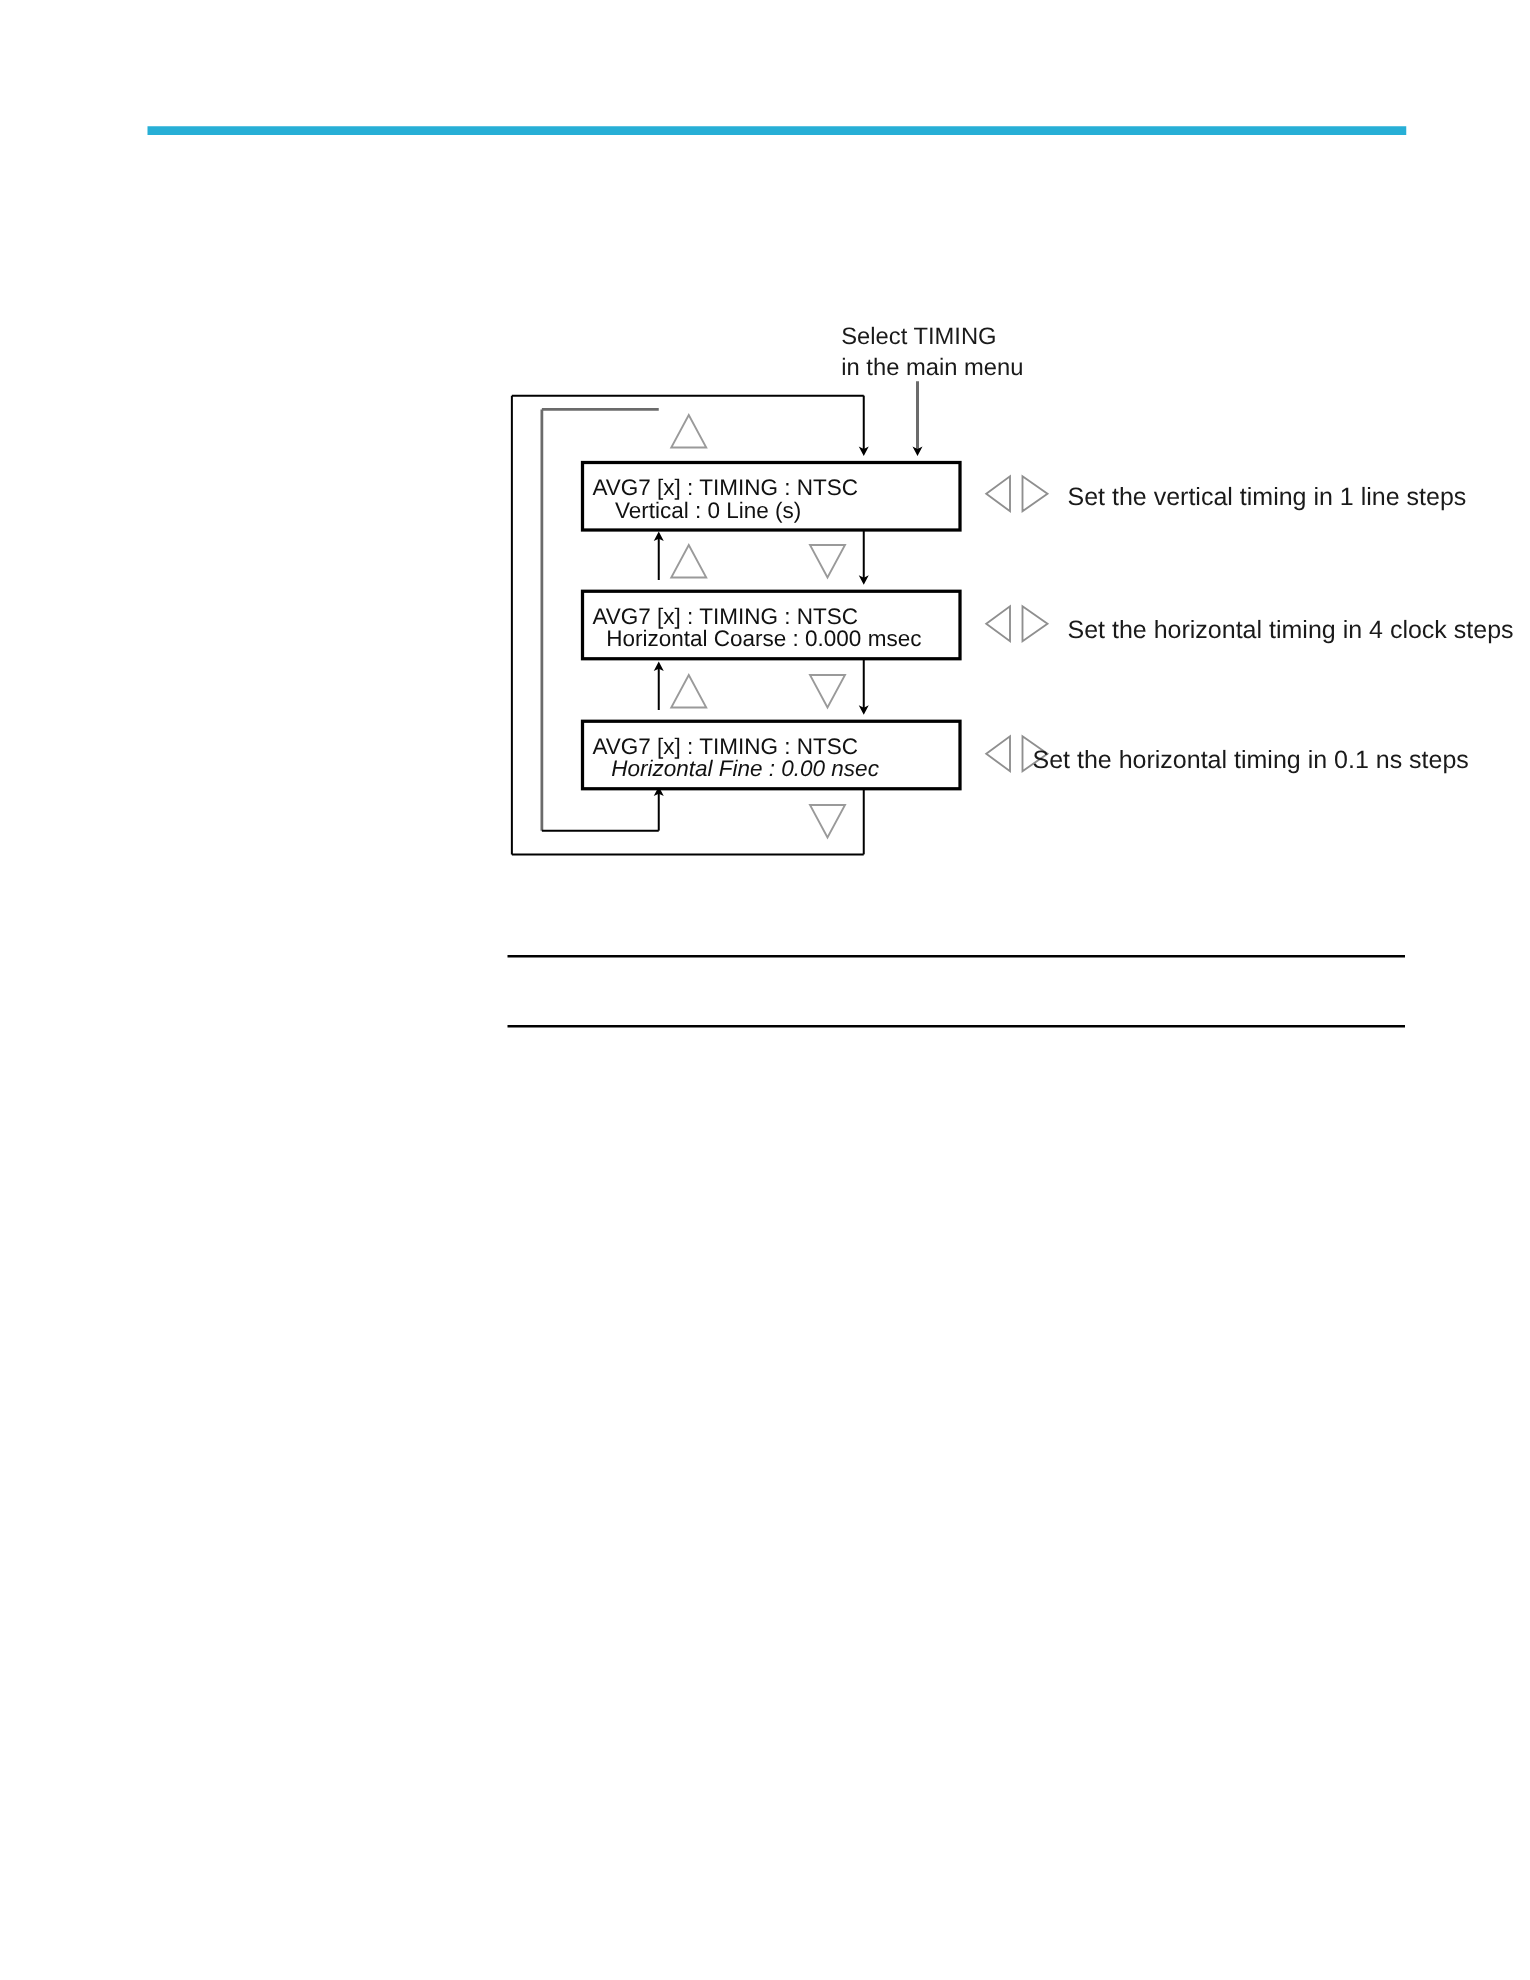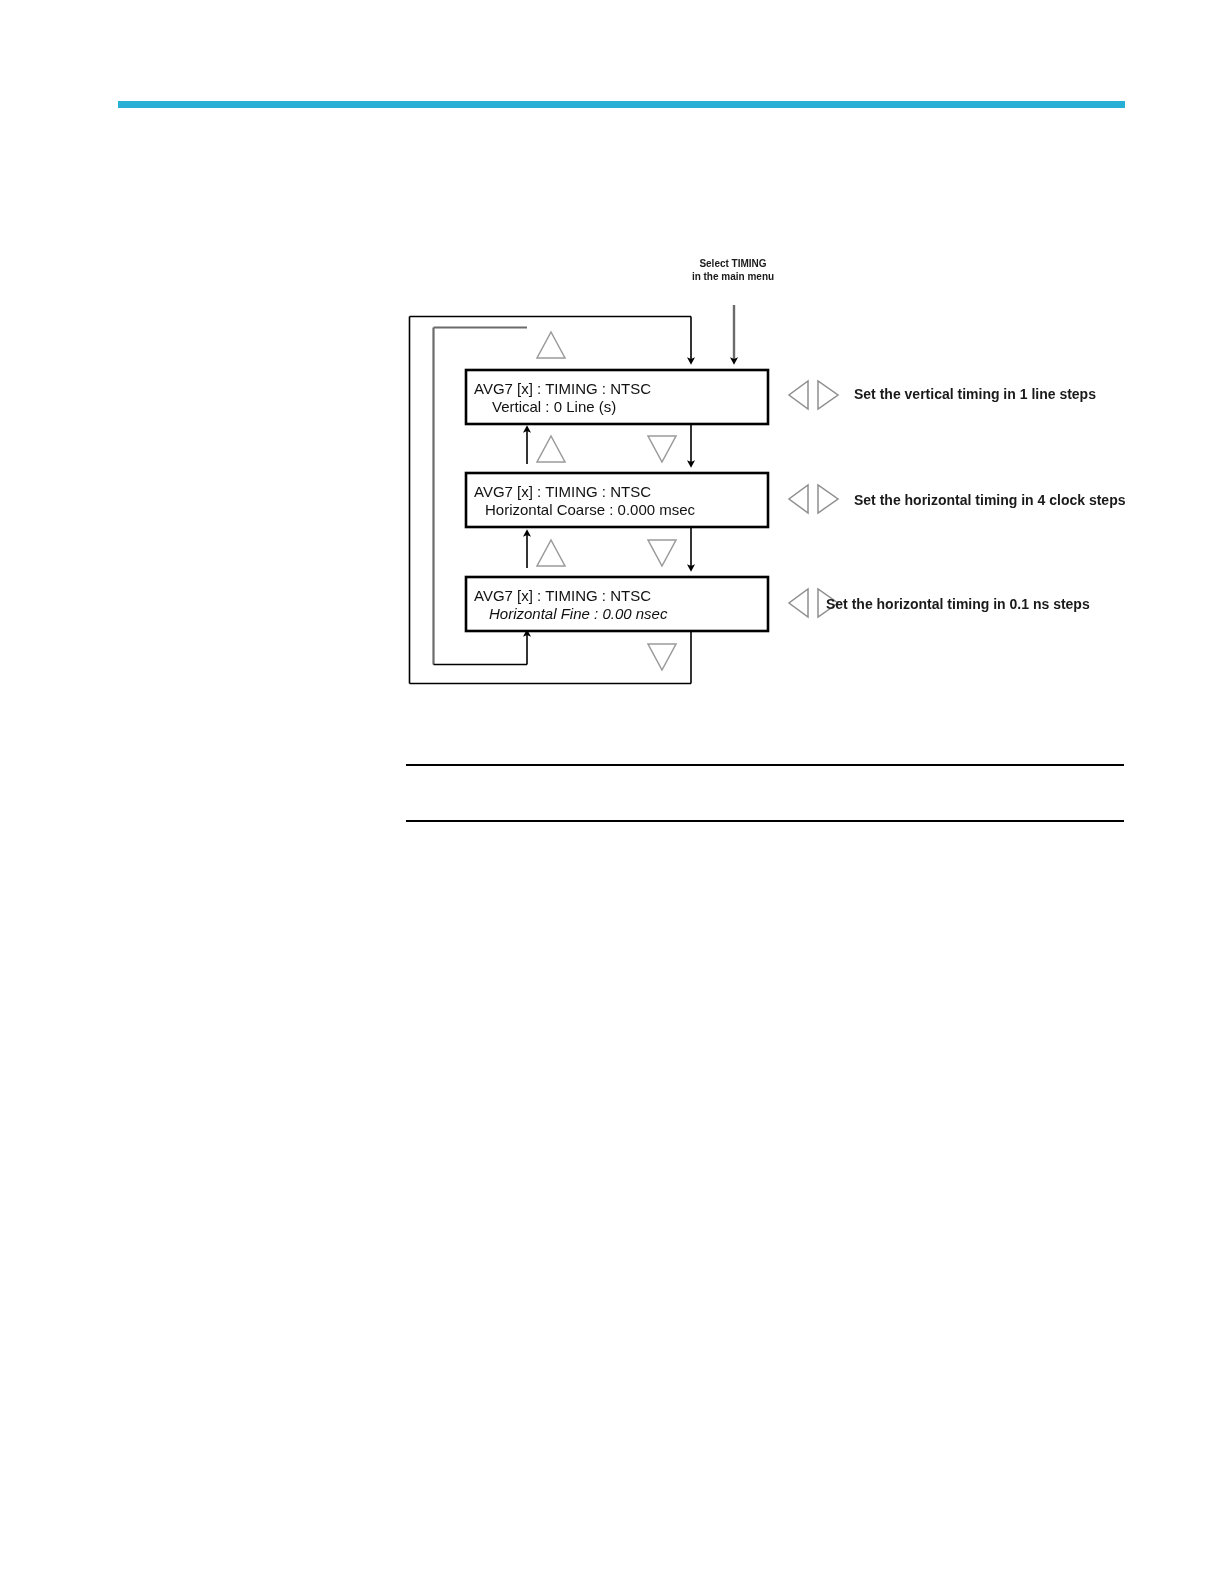--- a/index.html
+++ b/index.html
@@ -40,31 +40,29 @@
 
   
   .dtext {
     position: absolute;
     font-family: "Liberation Sans", sans-serif;
     color: #1a1a1a;
     white-space: nowrap;
     line-height: 1.32;
   }
   .callout-note {
-    font-size: 10px;
+    font-size: 19px;
     text-align: center;
-    font-weight: bold;
   }
   .lcd-line {
-    font-size: 15px;
+    font-size: 18px;
     color: #111111;
   }
   .side-note {
-    font-size: 14px;
-    font-weight: bold;
+    font-size: 20px;
   }
 
   
   .note-rule {
     position: absolute;
     left: 406px;
     width: 718px;
     height: 2px;
     background: #000000;
   }

